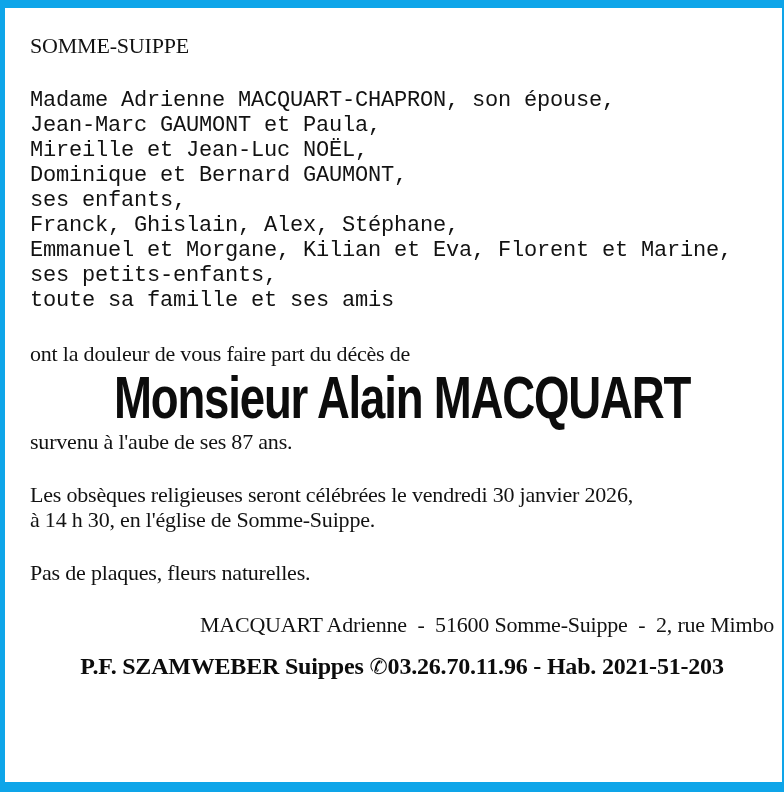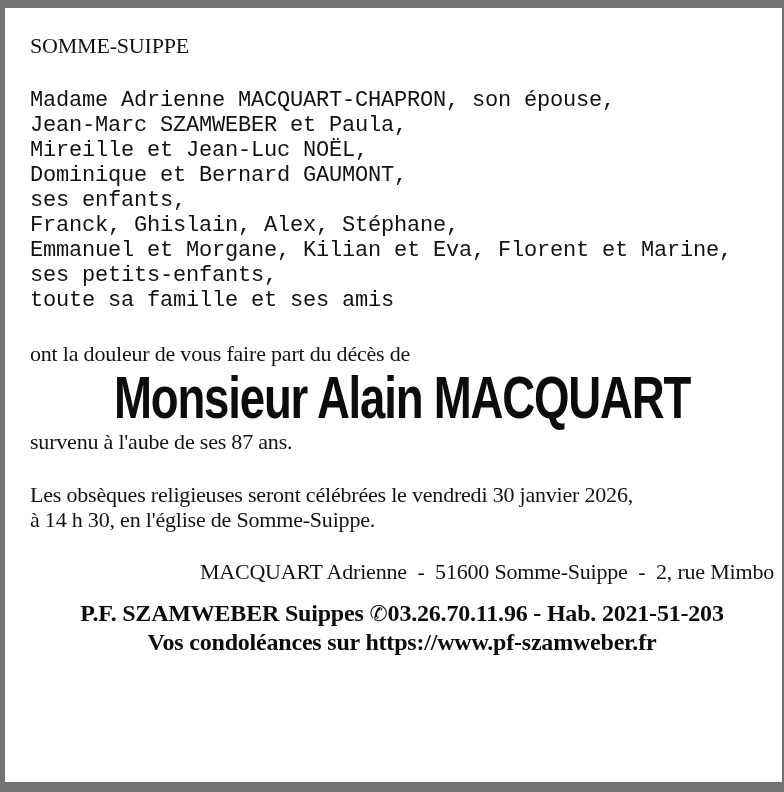--- a/index.html
+++ b/index.html
@@ -4,21 +4,21 @@
 <style>
   html, body {
     margin: 0;
     padding: 0;
     background: #ffffff;
   }
   .frame {
     width: 784px;
     height: 792px;
     box-sizing: border-box;
-    background: #737373;
+    background: #0ea5e9;
     padding: 8px 2px 10px 5px; 
     font-family: "Liberation Serif", serif;
   }
   .sheet {
     width: 100%;
     height: 100%;
     box-sizing: border-box;
     background: #ffffff;
     color: #121212;
     padding: 25px 8px 0 25px;
@@ -101,21 +101,21 @@
 </head>
 <body>
 
 <div class="frame">
   <div class="sheet">
 
     <p class="body-text city-line">SOMME-SUIPPE</p>
 
     <div class="body-text family-block">
       <div>Madame Adrienne MACQUART-CHAPRON, son épouse,</div>
-      <div>Jean-Marc SZAMWEBER et Paula,</div>
+      <div>Jean-Marc GAUMONT et Paula,</div>
       <div>Mireille et Jean-Luc NOËL,</div>
       <div>Dominique et Bernard GAUMONT,</div>
       <div>ses enfants,</div>
       <div>Franck, Ghislain, Alex, Stéphane,</div>
       <div>Emmanuel et Morgane, Kilian et Eva, Florent et Marine,</div>
       <div>ses petits-enfants,</div>
       <div>toute sa famille et ses amis</div>
     </div>
 
     <p class="body-text announcement">ont la douleur de vous faire part du décès de</p>
@@ -124,25 +124,25 @@
       <span class="deceased-name">Monsieur Alain MACQUART</span>
     </div>
 
     <p class="body-text death-detail">survenu à l'aube de ses 87 ans.</p>
 
     <div class="body-text ceremony-block">
       <div>Les obsèques religieuses seront célébrées le vendredi 30 janvier 2026,</div>
       <div>à 14 h 30, en l'église de Somme-Suippe.</div>
     </div>
 
+    <p class="body-text flowers-note">Pas de plaques, fleurs naturelles.</p>
 
 
     <p class="body-text contact-line">MACQUART Adrienne  -  51600 Somme-Suippe  -  2, rue Mimbo</p>
 
     <div class="footer-block">
       <div class="footer-line1">
         <span>P.F. SZAMWEBER Suippes </span><span class="phone-icon">✆</span><span>03.26.70.11.96 - Hab. 2021-51-203</span>
       </div>
-      <div>Vos condoléances sur https://www.pf-szamweber.fr</div>
     </div>
 
   </div>
 </div>
 
 </body></html>

